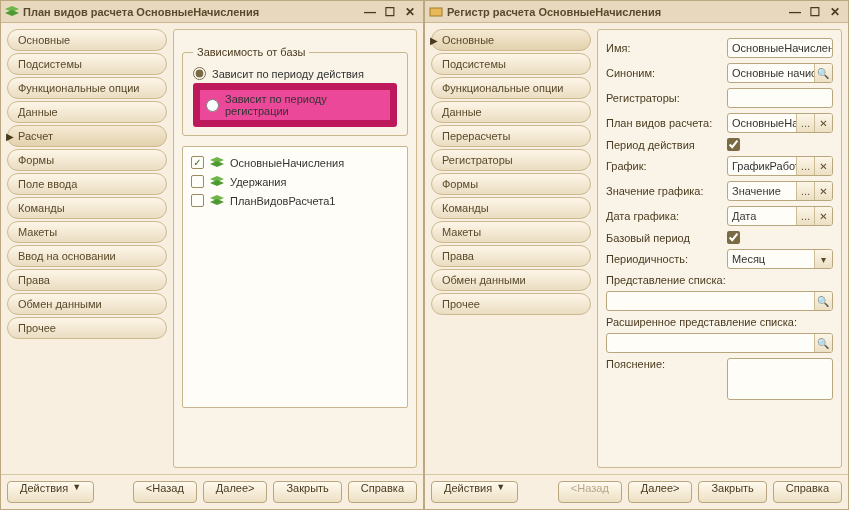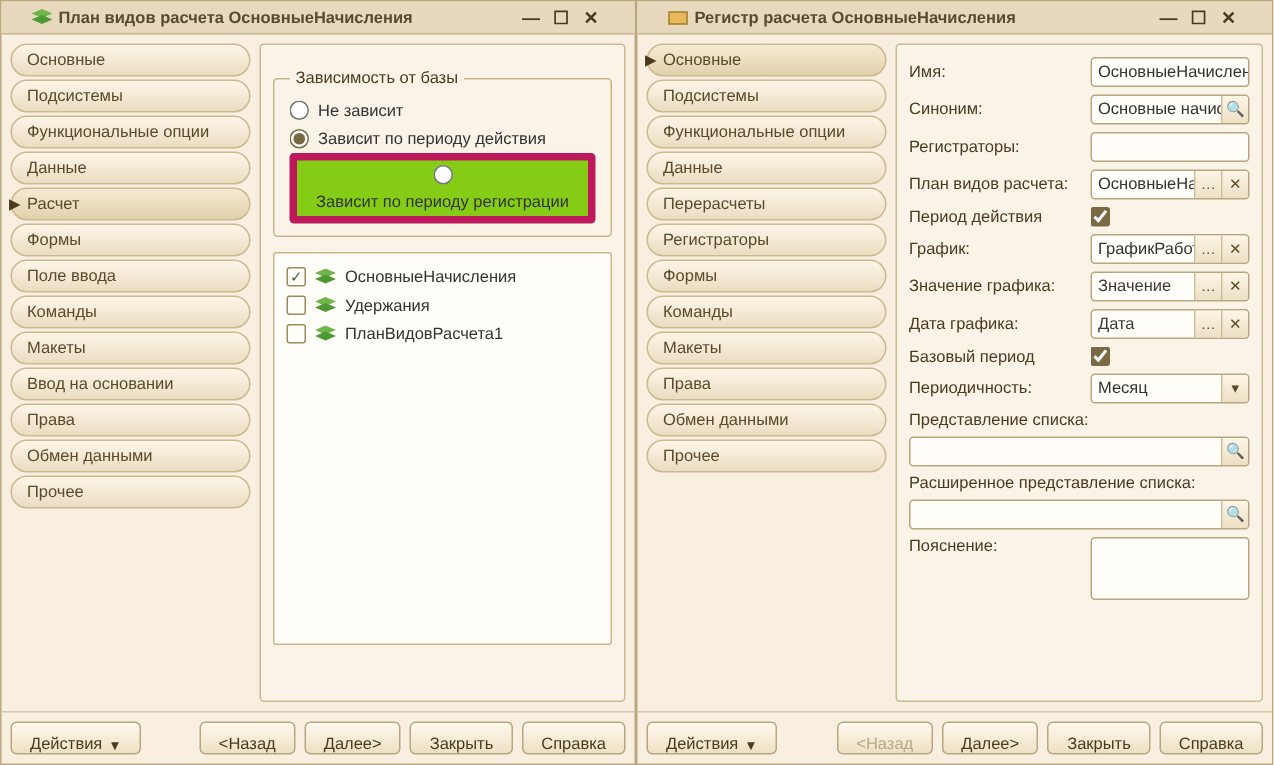--- a/index.html
+++ b/index.html
@@ -18,21 +18,21 @@
     flex-direction: column;
     border: 1px solid #bba880;
     background: #f9efe0;
   }
   .window.left { width: 424px; }
   .window.right { width: 425px; }
   .titlebar {
     display: flex;
     align-items: center;
     height: 22px;
-    padding: 0 20px;
+    padding: 0 4px;
     background: #e8d9be;
     border-bottom: 1px solid #c9b792;
     font-weight: bold;
     color: #594a2e;
     text-align: center;
   }
   .titlebar .icon { margin-right: 4px; display:inline-flex; }
   .titlebar .spacer { flex: 1; }
   .titlebar .winbtn {
     width: 18px; height: 14px;
@@ -91,42 +91,41 @@
   }
   .footer .gap { flex: 1; }
   .btn {
     height: 22px;
     padding: 0 12px;
     border: 1px solid #b8a67e;
     border-radius: 4px;
     background: linear-gradient(#fffaef, #ede0c3);
     color: #4a3b1f;
     display: inline-flex;
-    align-items: flex-end;
+    align-items: flex-start;
     gap: 4px;
     cursor: pointer;
   }
   .btn.disabled { color: #b7a888; }
   .btn .caret { font-size: 9px; }
   label.chk { display: inline-flex; align-items: center; gap: 4px; }
   label.radio { display: flex; align-items: center; gap: 6px; padding: 3px 0; }
   input[type=checkbox], input[type=radio] { margin:0; accent-color:#7a6a43; }
   fieldset.group {
     border: 1px solid #c9b68c;
     border-radius: 3px;
     margin: 8px 0 10px;
     padding: 6px 10px 8px;
   }
   fieldset.group legend { padding: 0 4px; color: #4a3b1f; }
   .radio.hl {
-    border: 5px solid #be185d;
-    background: #84cc16;
+    border: 7px solid #be185d;
+    background: #ec4899;
     border-radius: 3px;
     padding: 3px 6px;
-    flex-direction: column;
   }
   .field-label { margin: 4px 0 6px; }
   .treebox {
     border: 1px solid #c9b68c;
     background: #fffdf7;
     border-radius: 2px;
     padding: 6px;
     height: 262px;
   }
   .tree-item {
@@ -246,24 +245,20 @@
         <div class="sidebar-item">
           <span>Обмен данными</span>
         </div>
         <div class="sidebar-item">
           <span>Прочее</span>
         </div>
       </div>
     <div class="content">
       <fieldset class="group">
         <legend>Зависимость от базы</legend>
-        <label class="radio">
-          <input type="radio" name="dep" style="">
-            <span>Не зависит</span>
-        </label>
         <label class="radio">
           <input type="radio" name="dep" checked="" style="">
             <span>Зависит по периоду действия</span>
         </label>
         <label class="radio hl">
           <input type="radio" name="dep" style="">
             <span>Зависит по периоду регистрации</span>
         </label>
       </fieldset>
       <div class="treebox" id="plans-tree">

